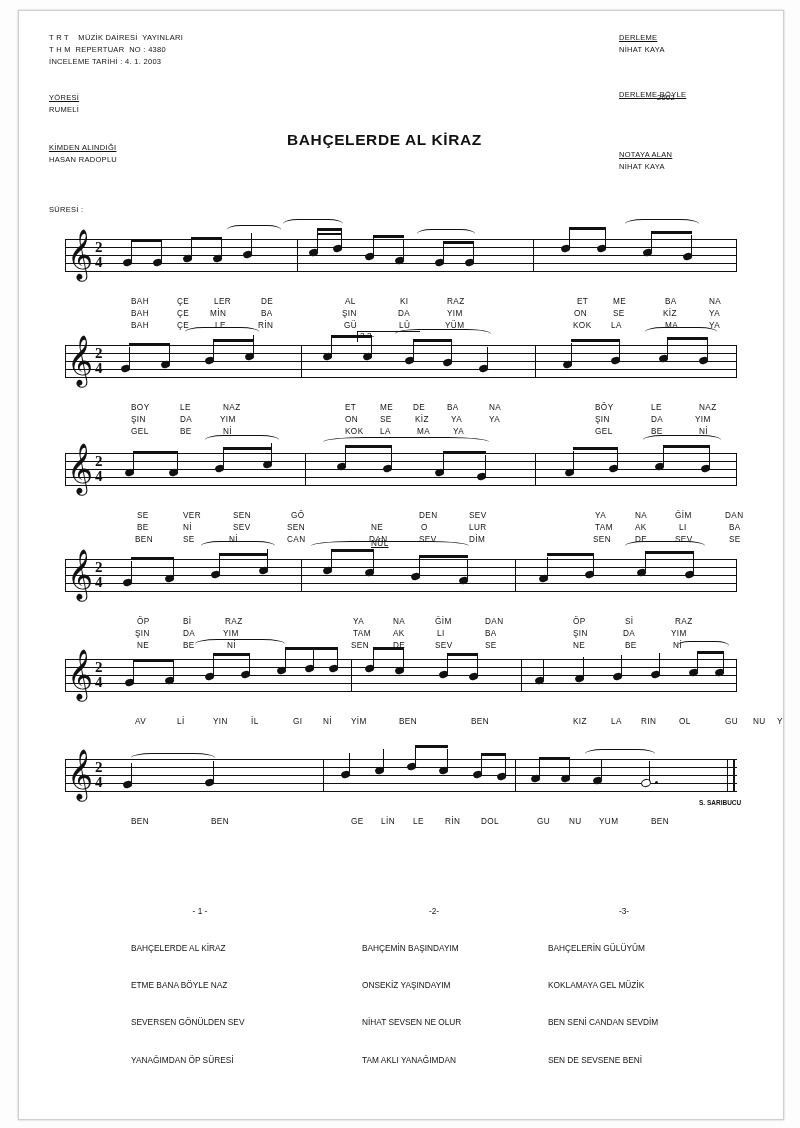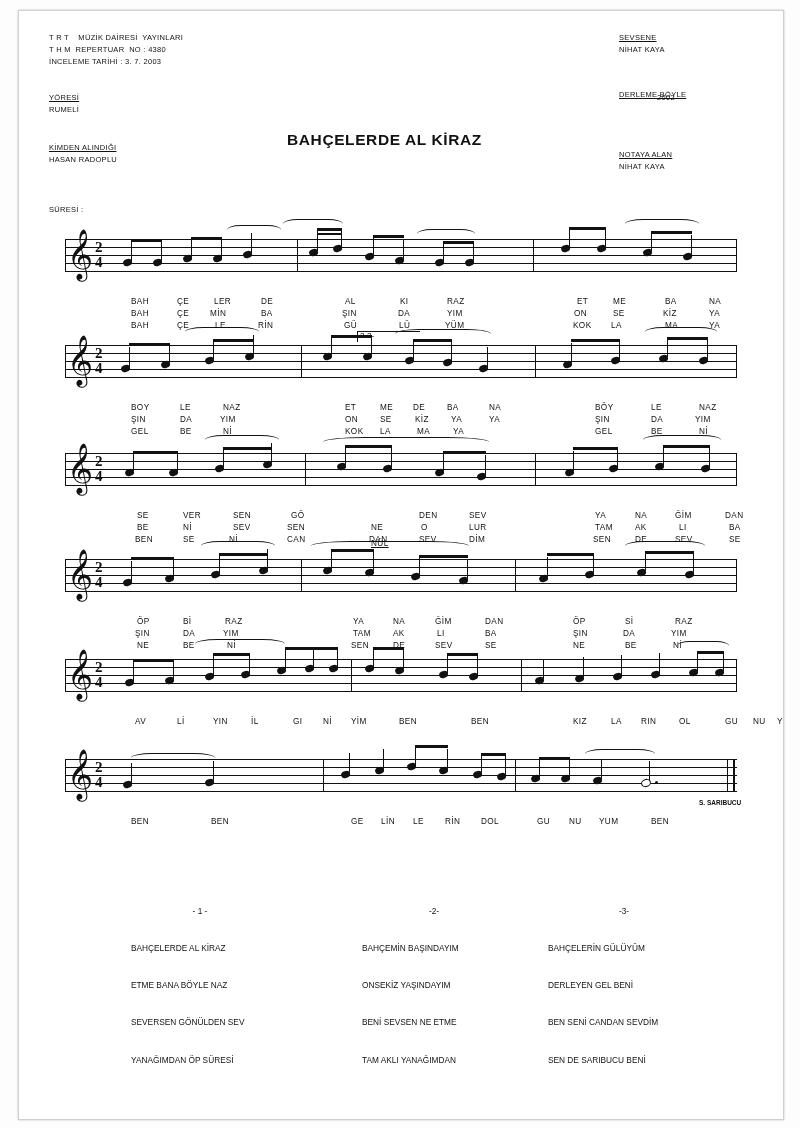--- a/index.html
+++ b/index.html
@@ -56,23 +56,23 @@
   .verse-title{font-size:8.3px;}
 </style>
 </head>
 <body>
 
 <div id="page">
   <div id="sheet">
 
     <div class="txt f7" style="left:30px;top:22px;">T R T    MÜZİK DAİRESİ  YAYINLARI</div>
     <div class="txt f7" style="left:30px;top:34px;">T H M  REPERTUAR  NO : 4380</div>
-    <div class="txt f7" style="left:30px;top:46px;">İNCELEME TARİHİ : 3. 7. 2003</div>
-
-    <div class="txt f7 u" style="left:600px;top:22px;">SEVSENE</div>
+    <div class="txt f7" style="left:30px;top:46px;">İNCELEME TARİHİ : 4. 1. 2003</div>
+
+    <div class="txt f7 u" style="left:600px;top:22px;">DERLEME</div>
     <div class="txt f7" style="left:600px;top:34px;">NİHAT KAYA</div>
 
     <div class="txt f7 u" style="left:600px;top:79px;">DERLEME BÖYLE</div>
     <div class="txt f7" style="left:638px;top:82px;">2002</div>
 
     <div class="txt f7 u" style="left:600px;top:139px;">NOTAYA ALAN</div>
     <div class="txt f7" style="left:600px;top:151px;">NİHAT KAYA</div>
 
     <div class="txt f7 u" style="left:30px;top:82px;">YÖRESİ</div>
     <div class="txt f7" style="left:30px;top:94px;">RUMELİ</div>
@@ -451,34 +451,34 @@
       <div style="height:11px;"></div>
       
       
       
     </div>
 
     <div class="verse-col" style="left:343px;top:869px;">
       <div class="ctr verse-title" style="width:144px;">-2-</div>
       <div>BAHÇEMİN BAŞINDAYIM</div>
       <div>ONSEKİZ YAŞINDAYIM</div>
-      <div>BENİ SEVSEN NE ETME</div>
+      <div>NİHAT SEVSEN NE OLUR</div>
       <div>TAM AKLI YANAĞIMDAN</div>
       <div style="height:11px;"></div>
       
       
       
     </div>
 
     <div class="verse-col" style="left:529px;top:869px;">
       <div class="ctr verse-title" style="width:152px;">-3-</div>
       <div>BAHÇELERİN GÜLÜYÜM</div>
-      <div>DERLEYEN GEL BENİ</div>
+      <div>KOKLAMAYA GEL MÜZİK</div>
       <div>BEN SENİ CANDAN SEVDİM</div>
-      <div>SEN DE SARIBUCU BENİ</div>
+      <div>SEN DE SEVSENE BENİ</div>
       <div style="height:11px;"></div>
       
       
       
     </div>
 
     <div id="lyric-layer">
         <div class="lyr" style="left: 112px; top: 286px;">BAH</div>
         <div class="lyr" style="left: 158px; top: 286px;">ÇE</div>
         <div class="lyr" style="left: 195px; top: 286px;">LER</div>

